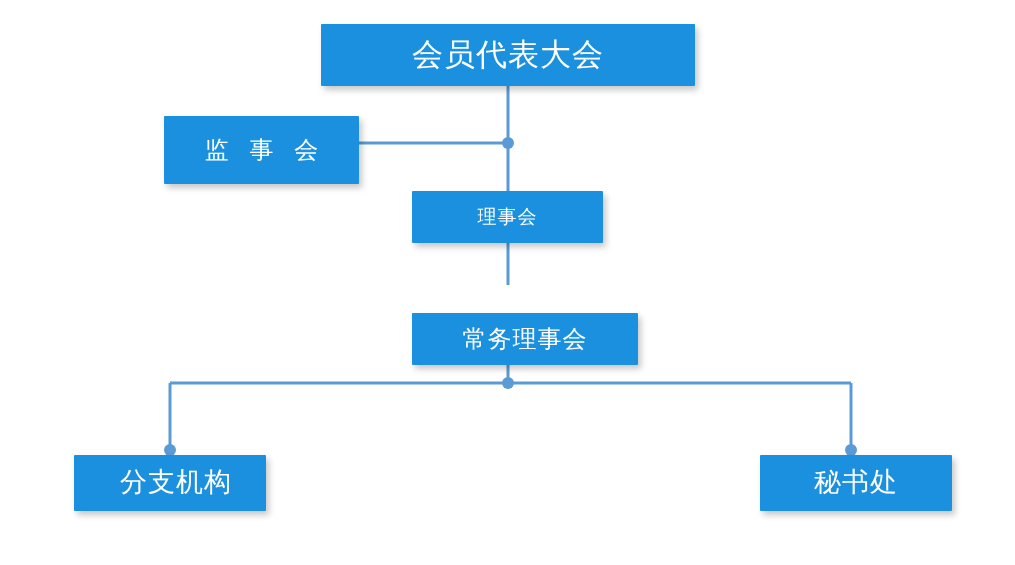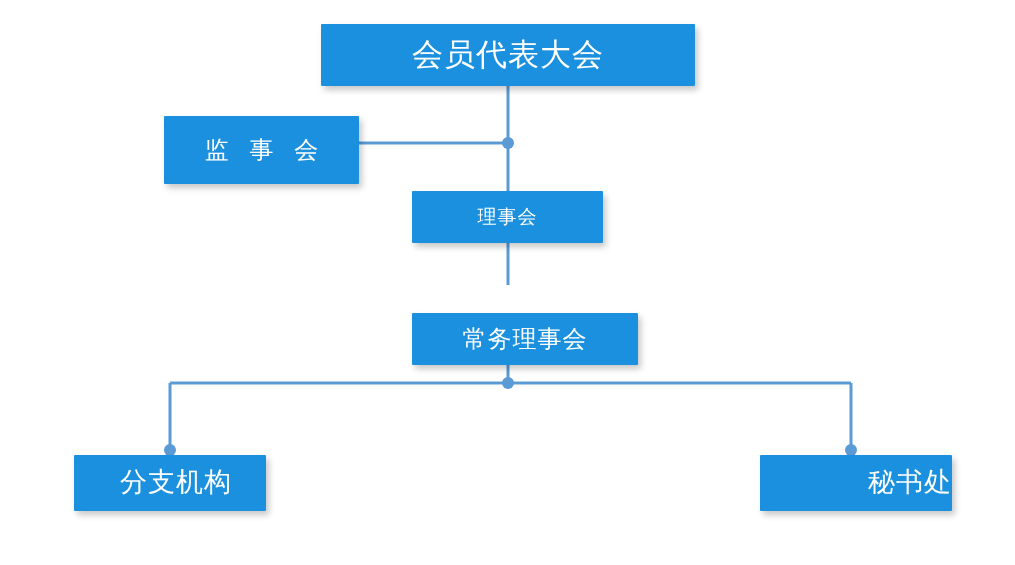--- a/index.html
+++ b/index.html
@@ -54,21 +54,21 @@
 
   .node-board        { left: 412px; top: 191px; width: 191px; height: 52px; }
   .node-board  .label{ font-size: 19px; letter-spacing: 1px; }
 
   .node-standing        { left: 412px; top: 285px; width: 226px; height: 52px; margin-top: 28px; }
   .node-standing  .label{ font-size: 24px; letter-spacing: 1px; }
 
   .node-branch        { left: 74px;  top: 455px; width: 192px; height: 56px; }
   .node-branch  .label{ font-size: 27px; letter-spacing: 1px; margin-left: 12px; }
 
-  .node-secretariat        { left: 760px; top: 455px; width: 192px; height: 56px; justify-content: flex-end; }
+  .node-secretariat        { left: 760px; top: 455px; width: 192px; height: 56px; }
   .node-secretariat  .label{ font-size: 27px; letter-spacing: 1px; }
 </style>
 </head>
 <body>
 
 <div id="canvas">
 
   <svg id="connectors" viewBox="0 0 1015 565" width="1015" height="565" xmlns="http://www.w3.org/2000/svg">
     <g stroke="#5B9BD5" stroke-width="3" fill="none" stroke-linecap="butt">
 

